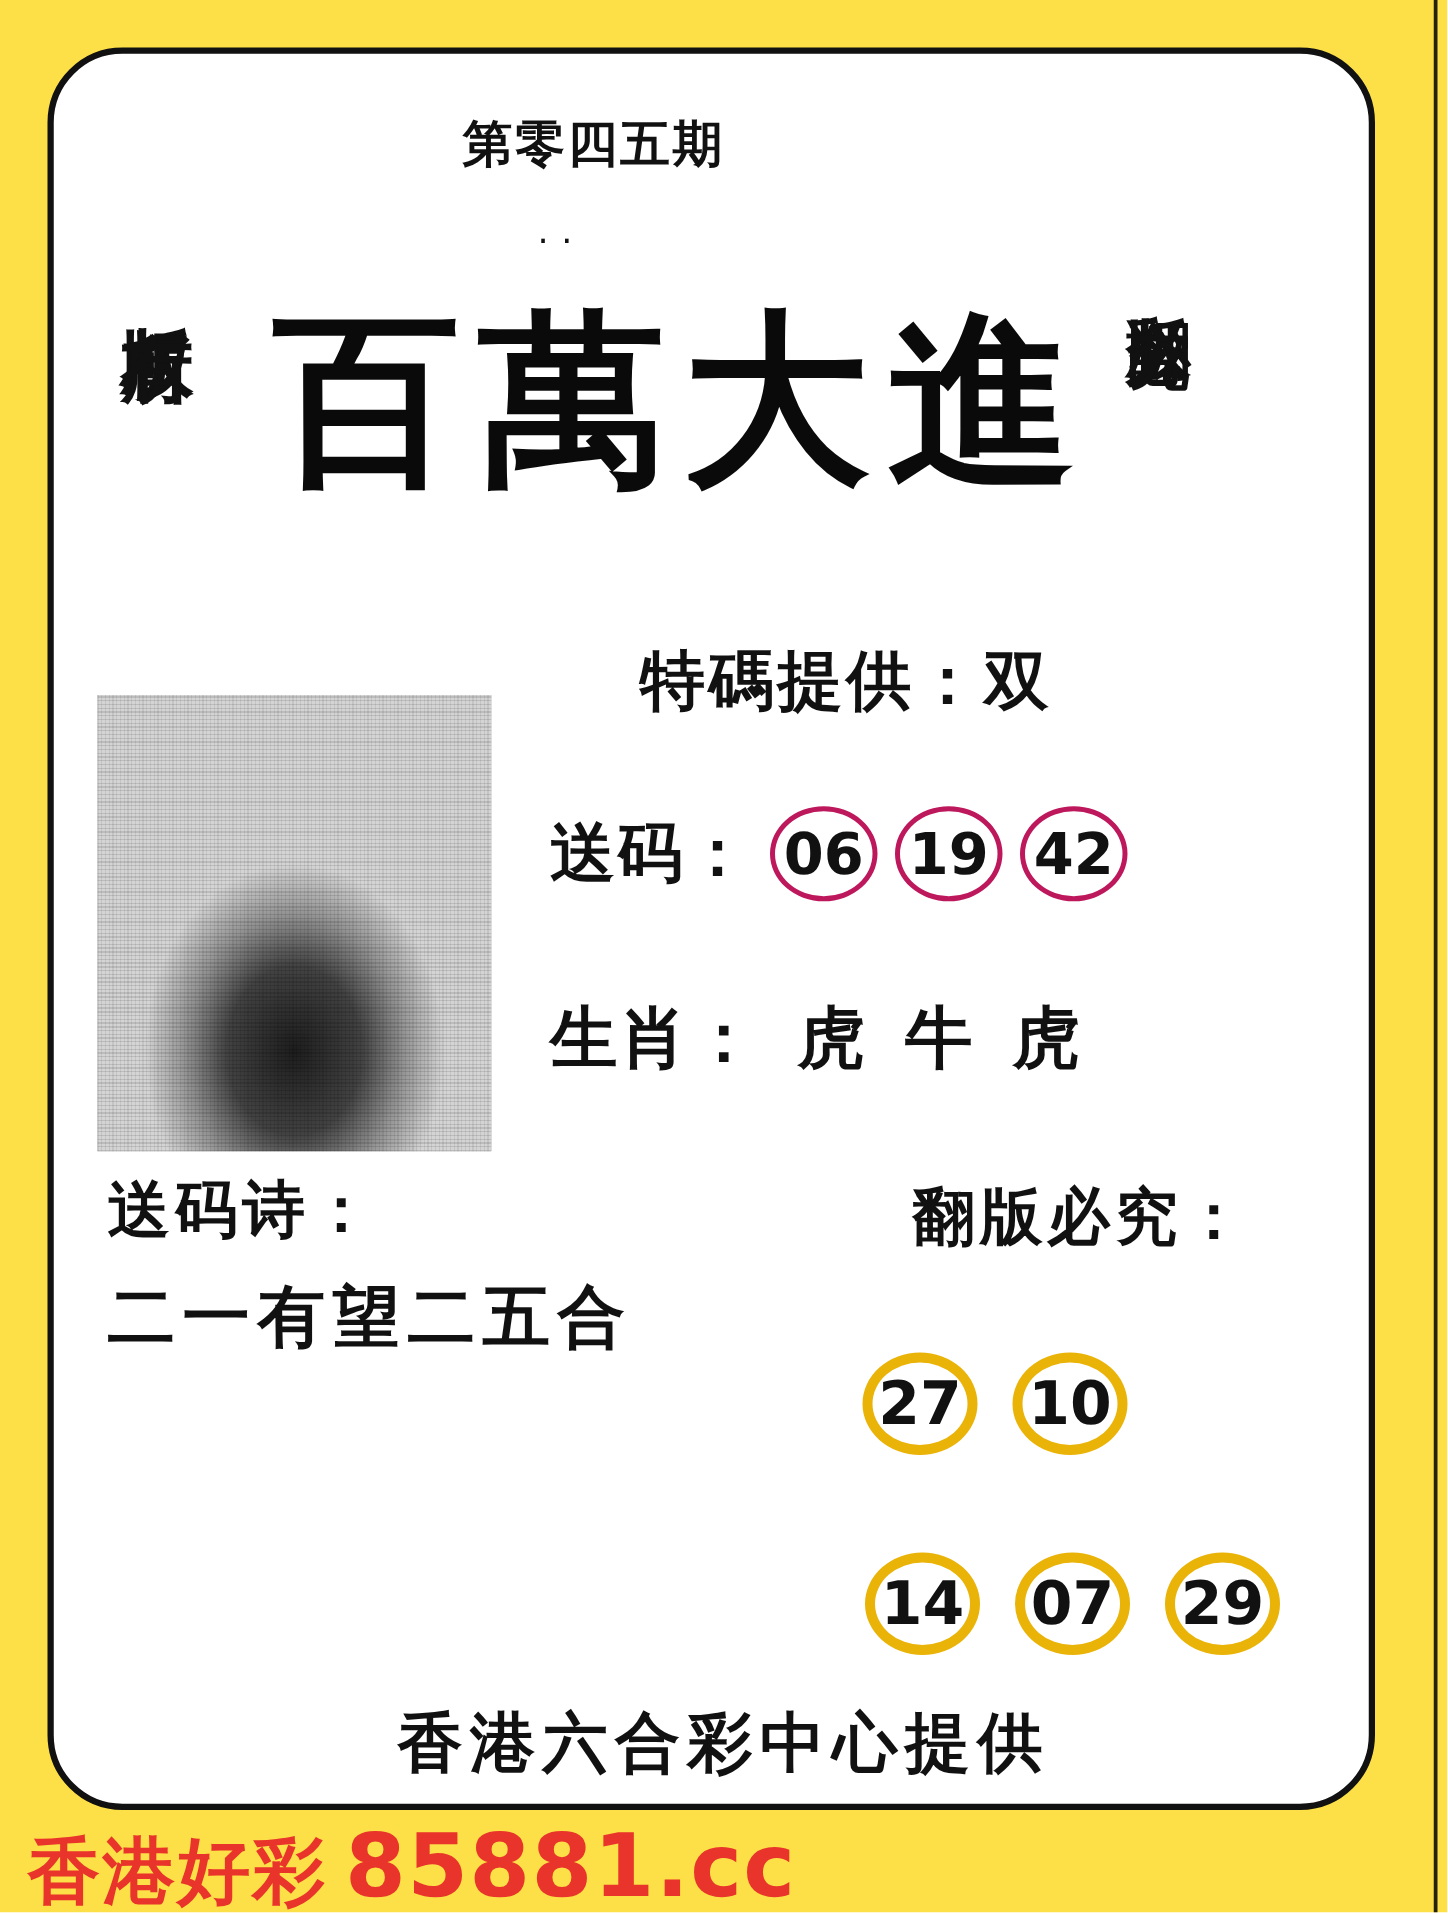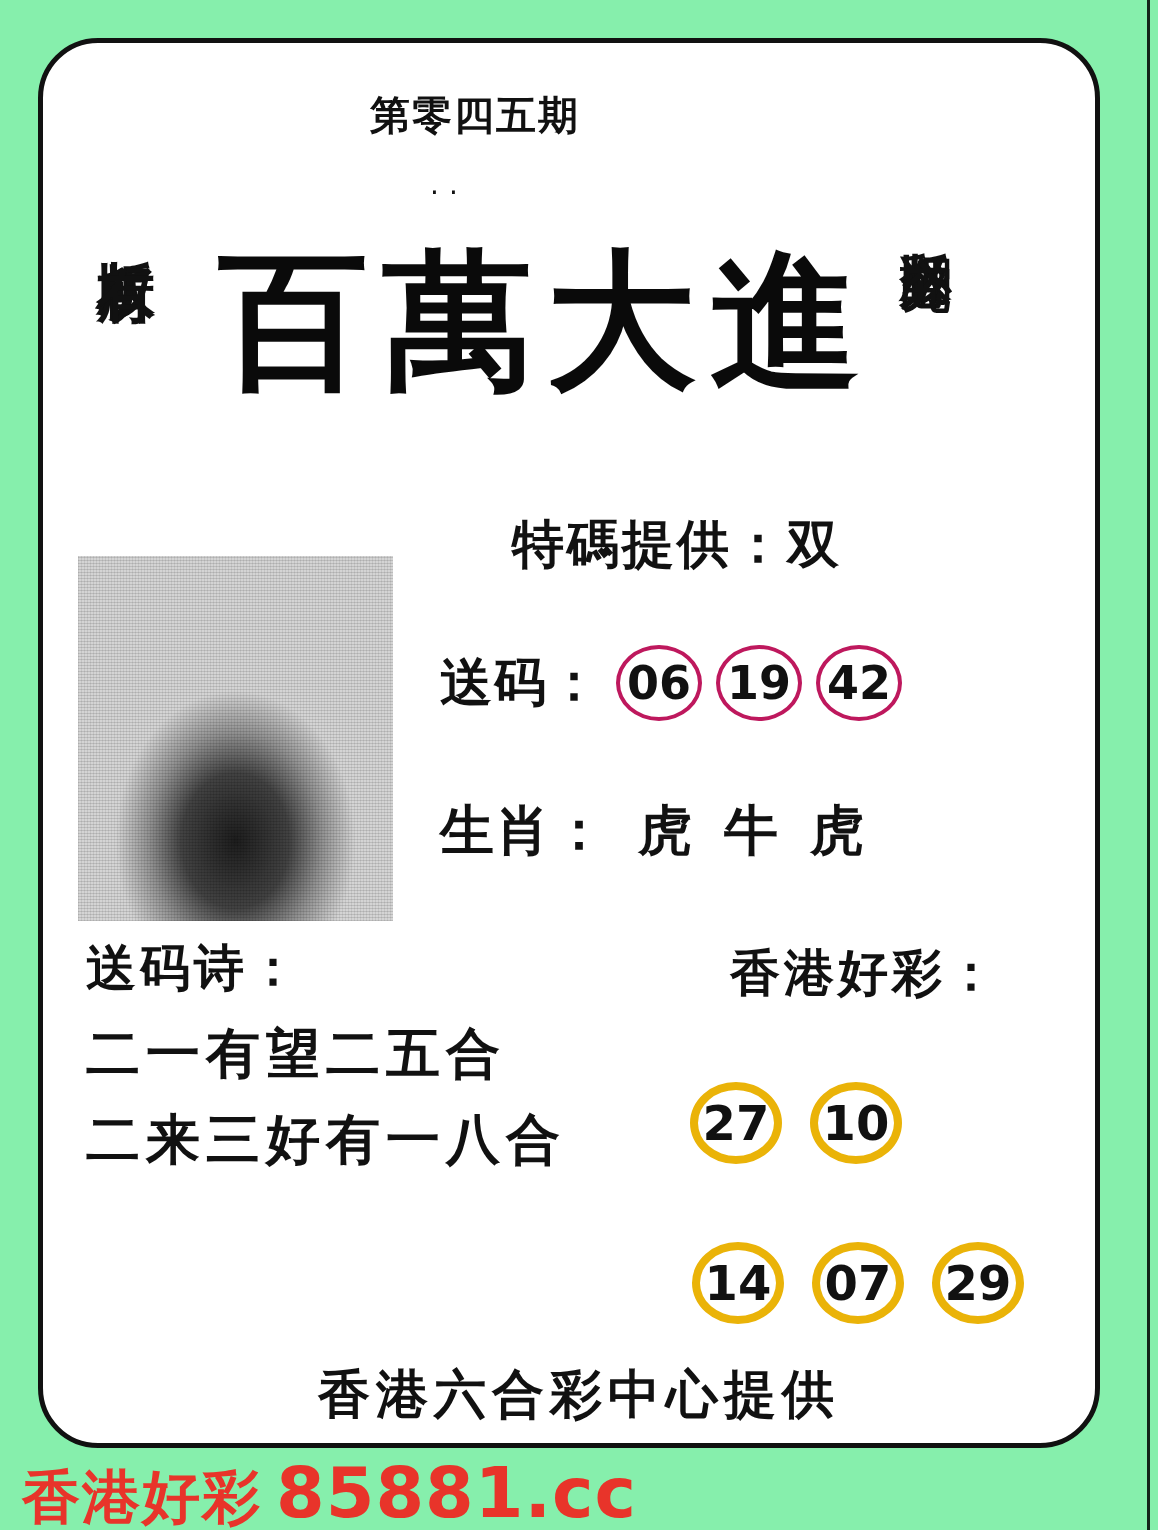--- a/index.html
+++ b/index.html
@@ -10,21 +10,21 @@
   body {
     width: 1158px;
     height: 1530px;
     position: relative;
     font-family: "DejaVu Sans", sans-serif;
     overflow: hidden;
   }
   .page {
     position: absolute;
     inset: 0;
-    background: #86efac;
+    background: #fde047;
   }
   
   .card-frame {
     position: absolute;
     left: 38px;
     top: 38px;
     width: 1062px;
     height: 1410px;
     border: 5px solid #111;
     border-radius: 60px;
@@ -302,24 +302,23 @@
   <div class="zodiac-row">
     <span class="lbl">生肖：</span>
     <span class="z">虎</span>
     <span class="z">牛</span>
     <span class="z">虎</span>
   </div>
 
   <div class="poem-block">
     <div class="poem-title">送码诗：</div>
     <div class="poem-line">二一有望二五合</div>
-    <div class="poem-line">二来三好有一八合</div>
-  </div>
-
-  <div class="lian-title">香港好彩：</div>
+  </div>
+
+  <div class="lian-title">翻版必究：</div>
 
   <div class="lian-row lian-row-1">
     <span class="ball-lg">27</span>
     <span class="ball-lg">10</span>
   </div>
 
   <div class="lian-row lian-row-2">
     <span class="ball-lg">14</span>
     <span class="ball-lg">07</span>
     <span class="ball-lg">29</span>

